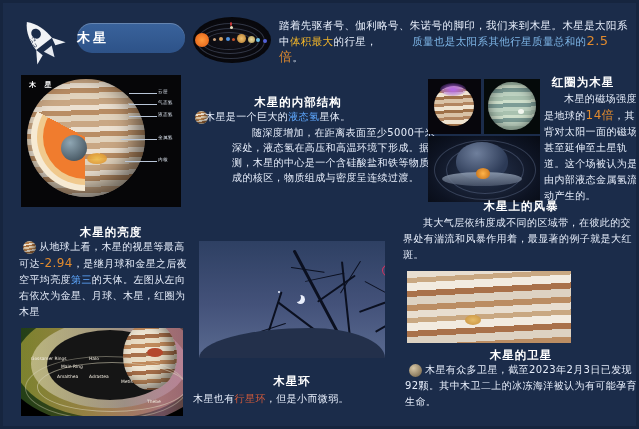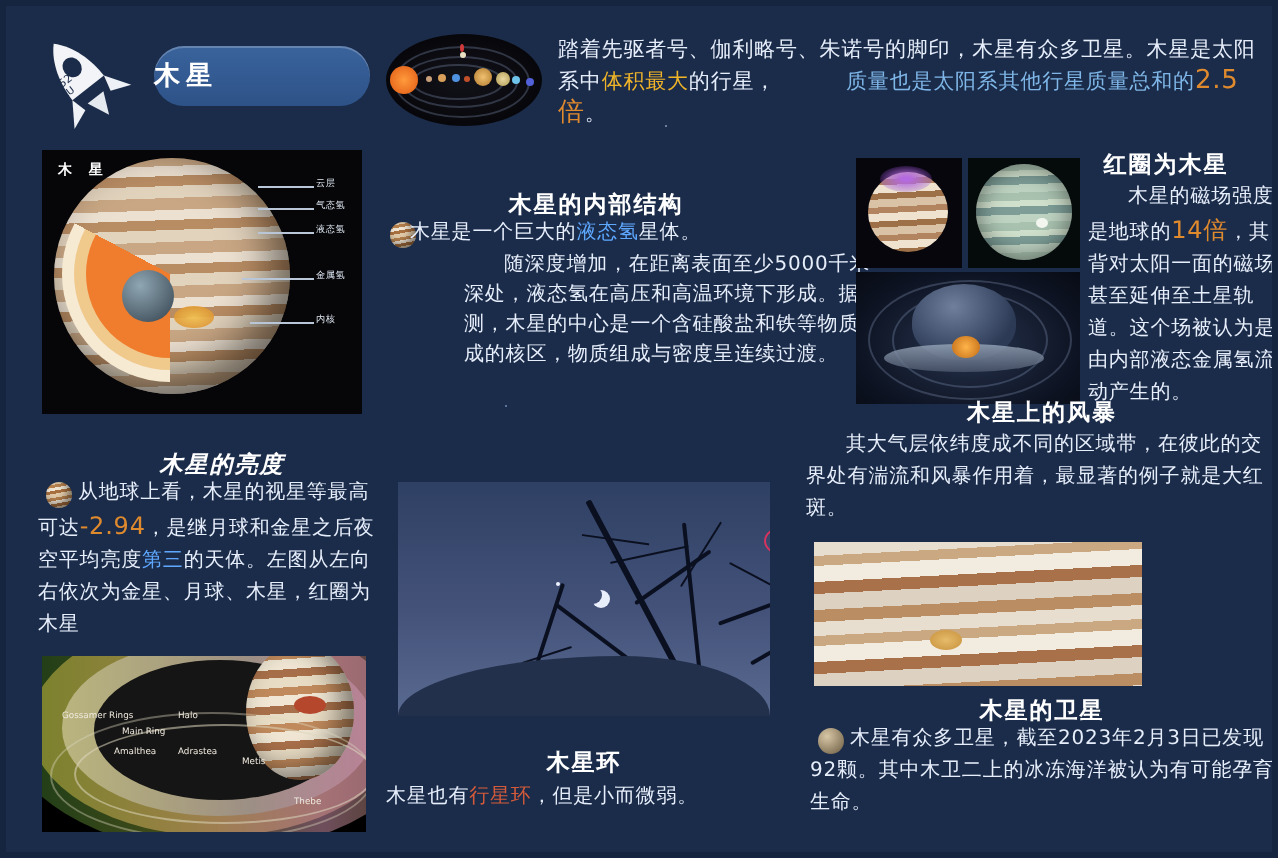--- a/index.html
+++ b/index.html
@@ -167,21 +167,21 @@
     <div class="pl" style="left:39px;top:21px;width:3px;height:3px;background:#c1502a;"></div>
     <div class="pl" style="left:44px;top:17px;width:9px;height:9px;background:radial-gradient(circle,#f0c070,#b07a2e);"></div>
     <div class="pl" style="left:55px;top:19px;width:7px;height:7px;background:radial-gradient(circle,#e8d7a0,#b09a52);"></div>
     <div class="pl" style="left:63px;top:21px;width:4px;height:4px;background:#6fc2e8;"></div>
     <div class="pl" style="left:70px;top:22px;width:4px;height:4px;background:#5361d8;"></div>
     <div class="pl" style="left:37px;top:9px;width:3px;height:3px;background:#e8e0c0;"></div>
     <div class="pl" style="left:37px;top:5px;width:2px;height:4px;background:#d03a3a;"></div>
   </div>
 
   <div class="abs bd cn" style="left:276px;top:14px;width:352px;line-height:16px;font-size:10.5px;">
-    <span>踏着先驱者号、伽利略号、朱诺号的脚印，木星有众多卫星。木星是</span><span>太阳系中</span><span class="hl-y">体积最大</span><span>的行星，</span><span class="hl-g">质量也是太阳系其他行星质量总和的</span><span class="hl-o" style="font-size:13px;">2.5倍</span><span>。</span>
+    <span>踏着先驱者号、伽利略号、朱诺号的脚印，我们来到木星。木星是</span><span>太阳系中</span><span class="hl-y">体积最大</span><span>的行星，</span><span class="hl-g">质量也是太阳系其他行星质量总和的</span><span class="hl-o" style="font-size:13px;">2.5倍</span><span>。</span>
   </div>
 
   <div class="frame" id="img-internal">
     <div id="int-planet"></div>
     <div class="wedge" id="w1"></div>
     <div class="wedge" id="w2"></div>
     <div class="wedge" id="w3"></div>
     <div id="int-redspot"></div>
     <div class="wedge" id="w4"></div>
     <div id="int-title" class="cn">木 星</div>
@@ -218,21 +218,21 @@
     <div id="mag-globe"></div>
     <div id="mag-disk"></div>
     <div id="mag-core"></div>
   </div>
 
   <div class="abs hd cn" style="left:528px;top:72px;width:104px;">红圈为木星</div>
   <div class="abs bd cn" style="left:541px;top:88px;width:94px;text-indent:20px;line-height:16px;">
     <span>木星的磁场强度是地球的</span><span class="hl-o" style="font-size:12px;">14倍</span><span>，其背对太阳一面的磁场甚至延伸至土星轨道。这个场被认为是由内部液态金属氢流动产生的。</span>
   </div>
 
-  <div class="abs hd cn" style="left:22px;top:222px;width:172px;font-style:italic;">木星的亮度</div>
+  <div class="abs hd cn" style="left:22px;top:222px;width:172px;">木星的亮度</div>
   <span class="abs jicon" style="left:20px;top:238px;"></span>
   <div class="abs bd cn" style="left:16px;top:236px;width:172px;text-indent:20px;line-height:16px;">
     <span>从地球上看，木星的视星等最高可达</span><span class="hl-o" style="font-size:12px;">-2.94</span><span>，是继月球和金星之后夜空平均亮度</span><span class="hl">第三</span><span>的天体。左图从左向右依次为金星、月球、木星，红圈为木星</span>
   </div>
 
   <div class="frame" id="img-night">
     <div class="branch" style="left:150px;top:116px;width:120px;height:3px;transform:rotate(-118deg);"></div>
     <div class="branch" style="left:152px;top:116px;width:96px;height:2.4px;transform:rotate(-96deg);"></div>
     <div class="branch" style="left:150px;top:116px;width:90px;height:2.2px;transform:rotate(-143deg);"></div>
     <div class="branch" style="left:118px;top:60px;width:46px;height:1.6px;transform:rotate(-35deg);"></div>

